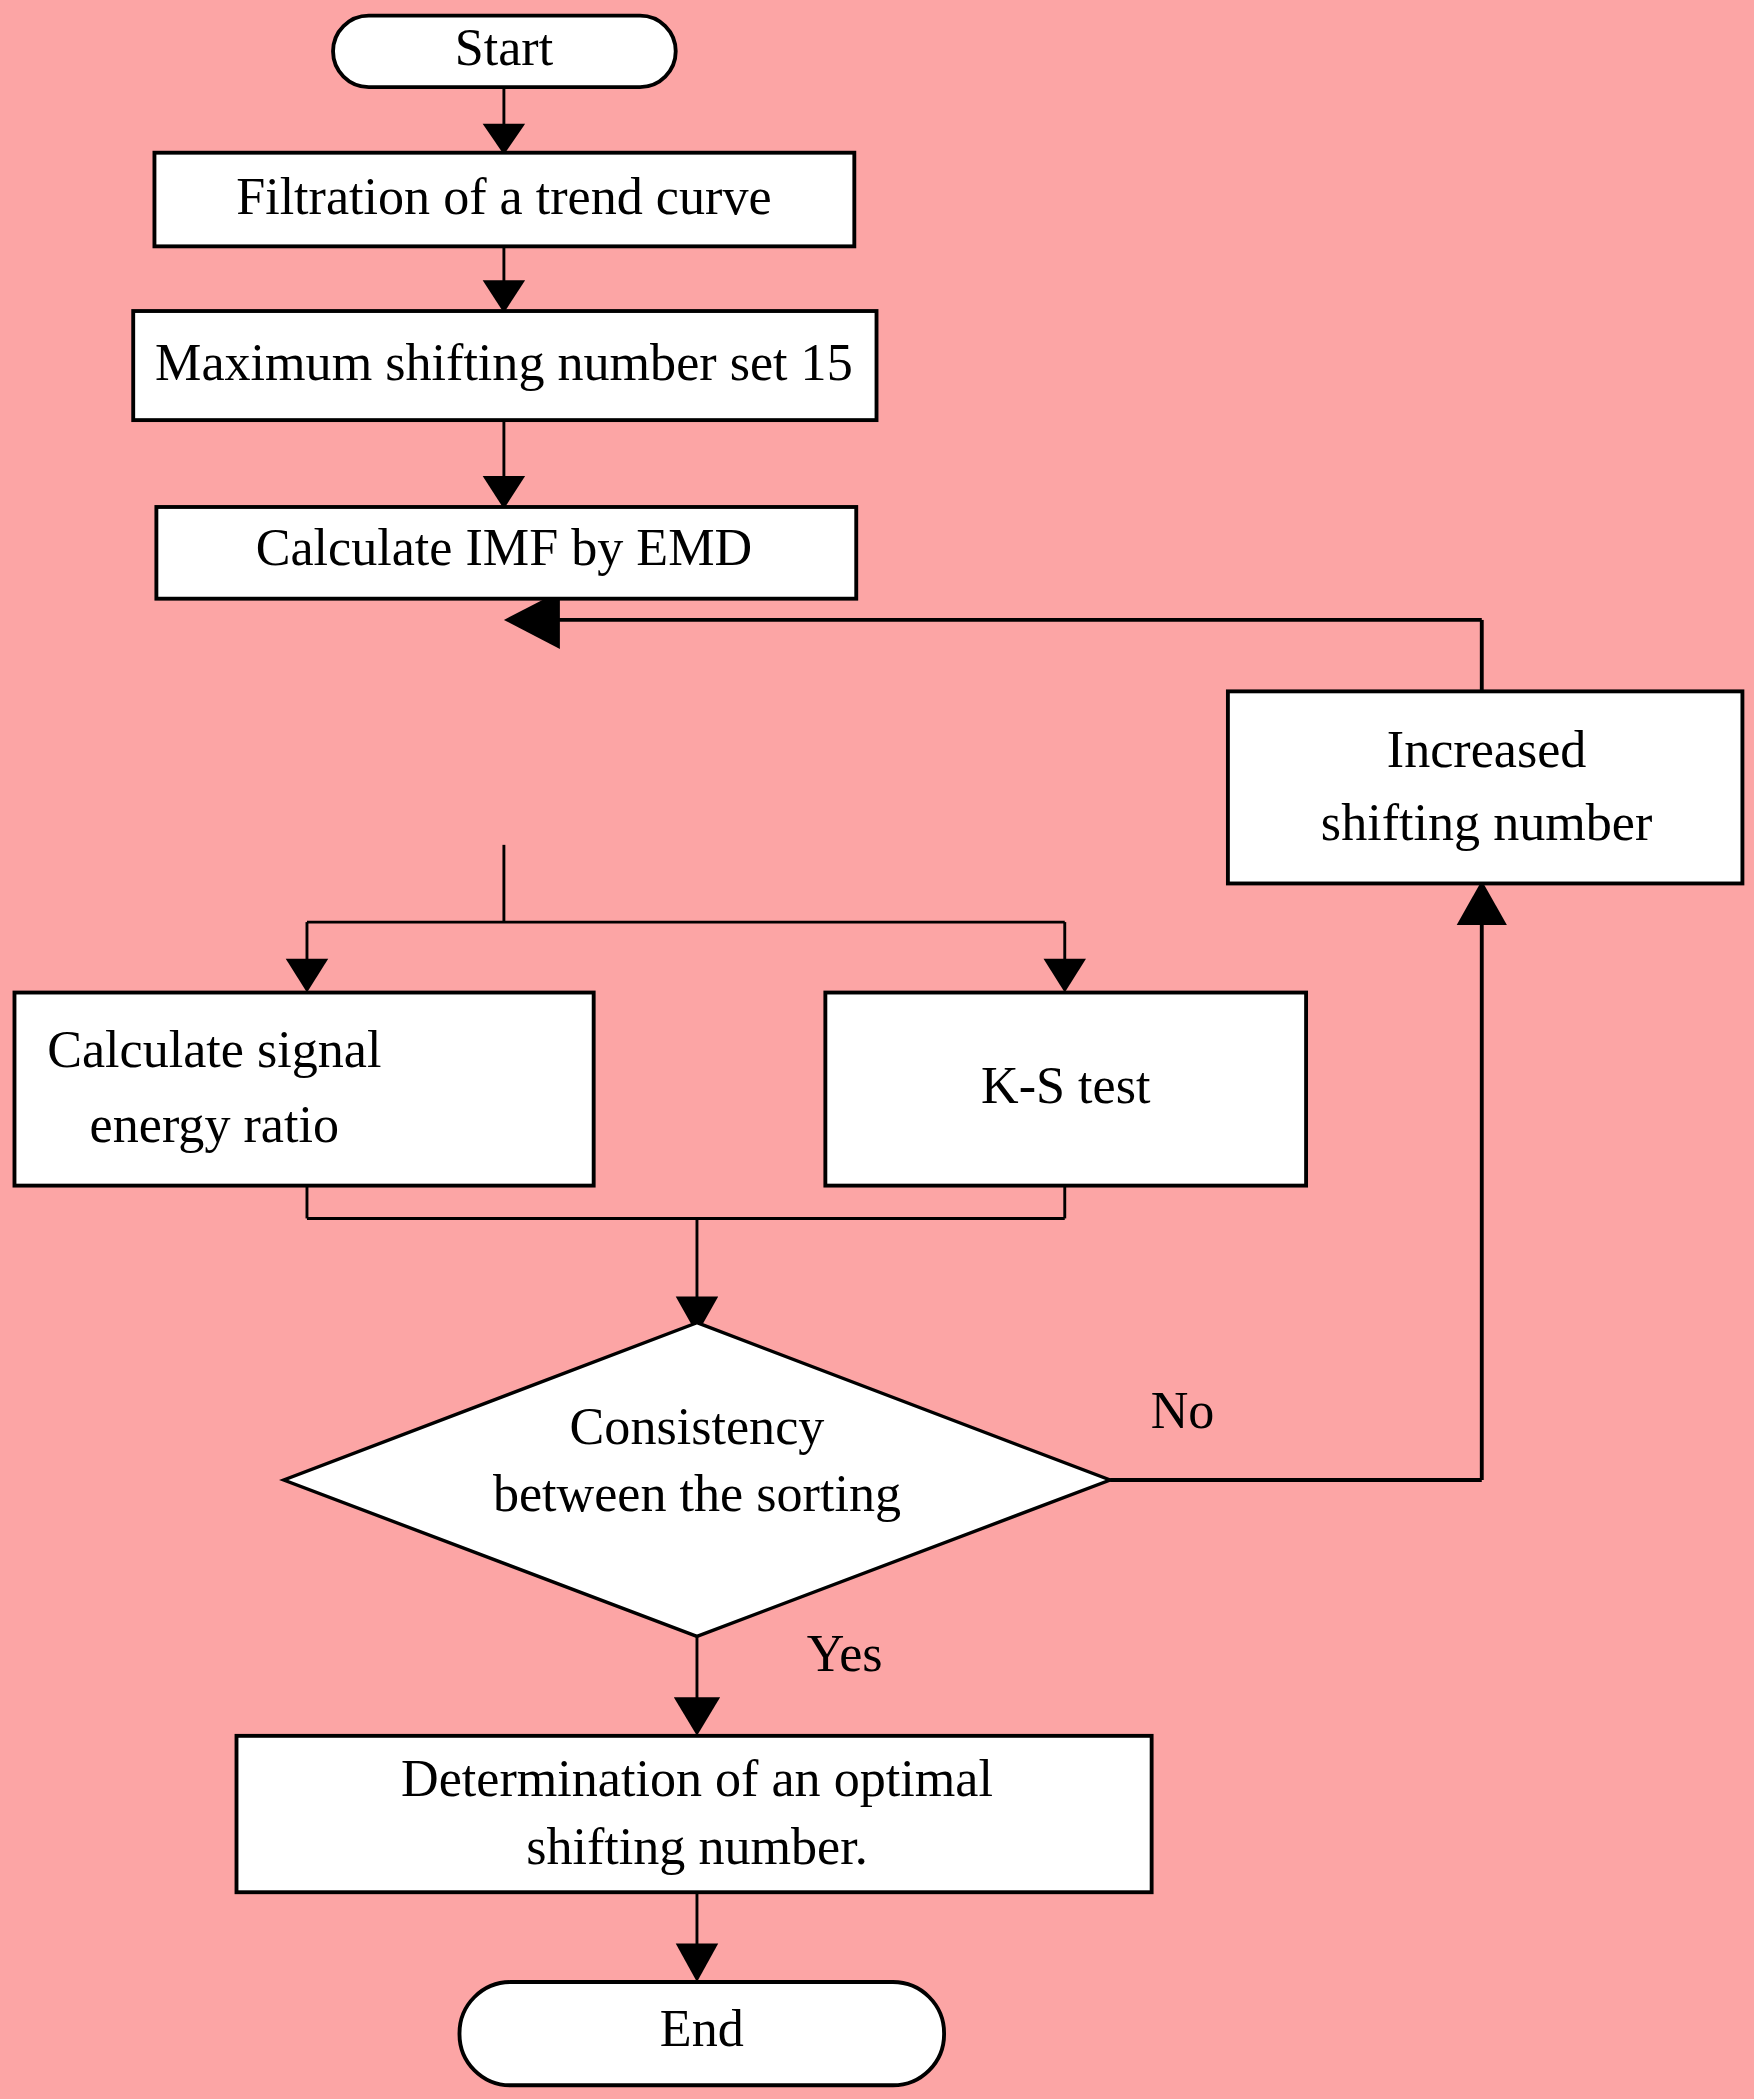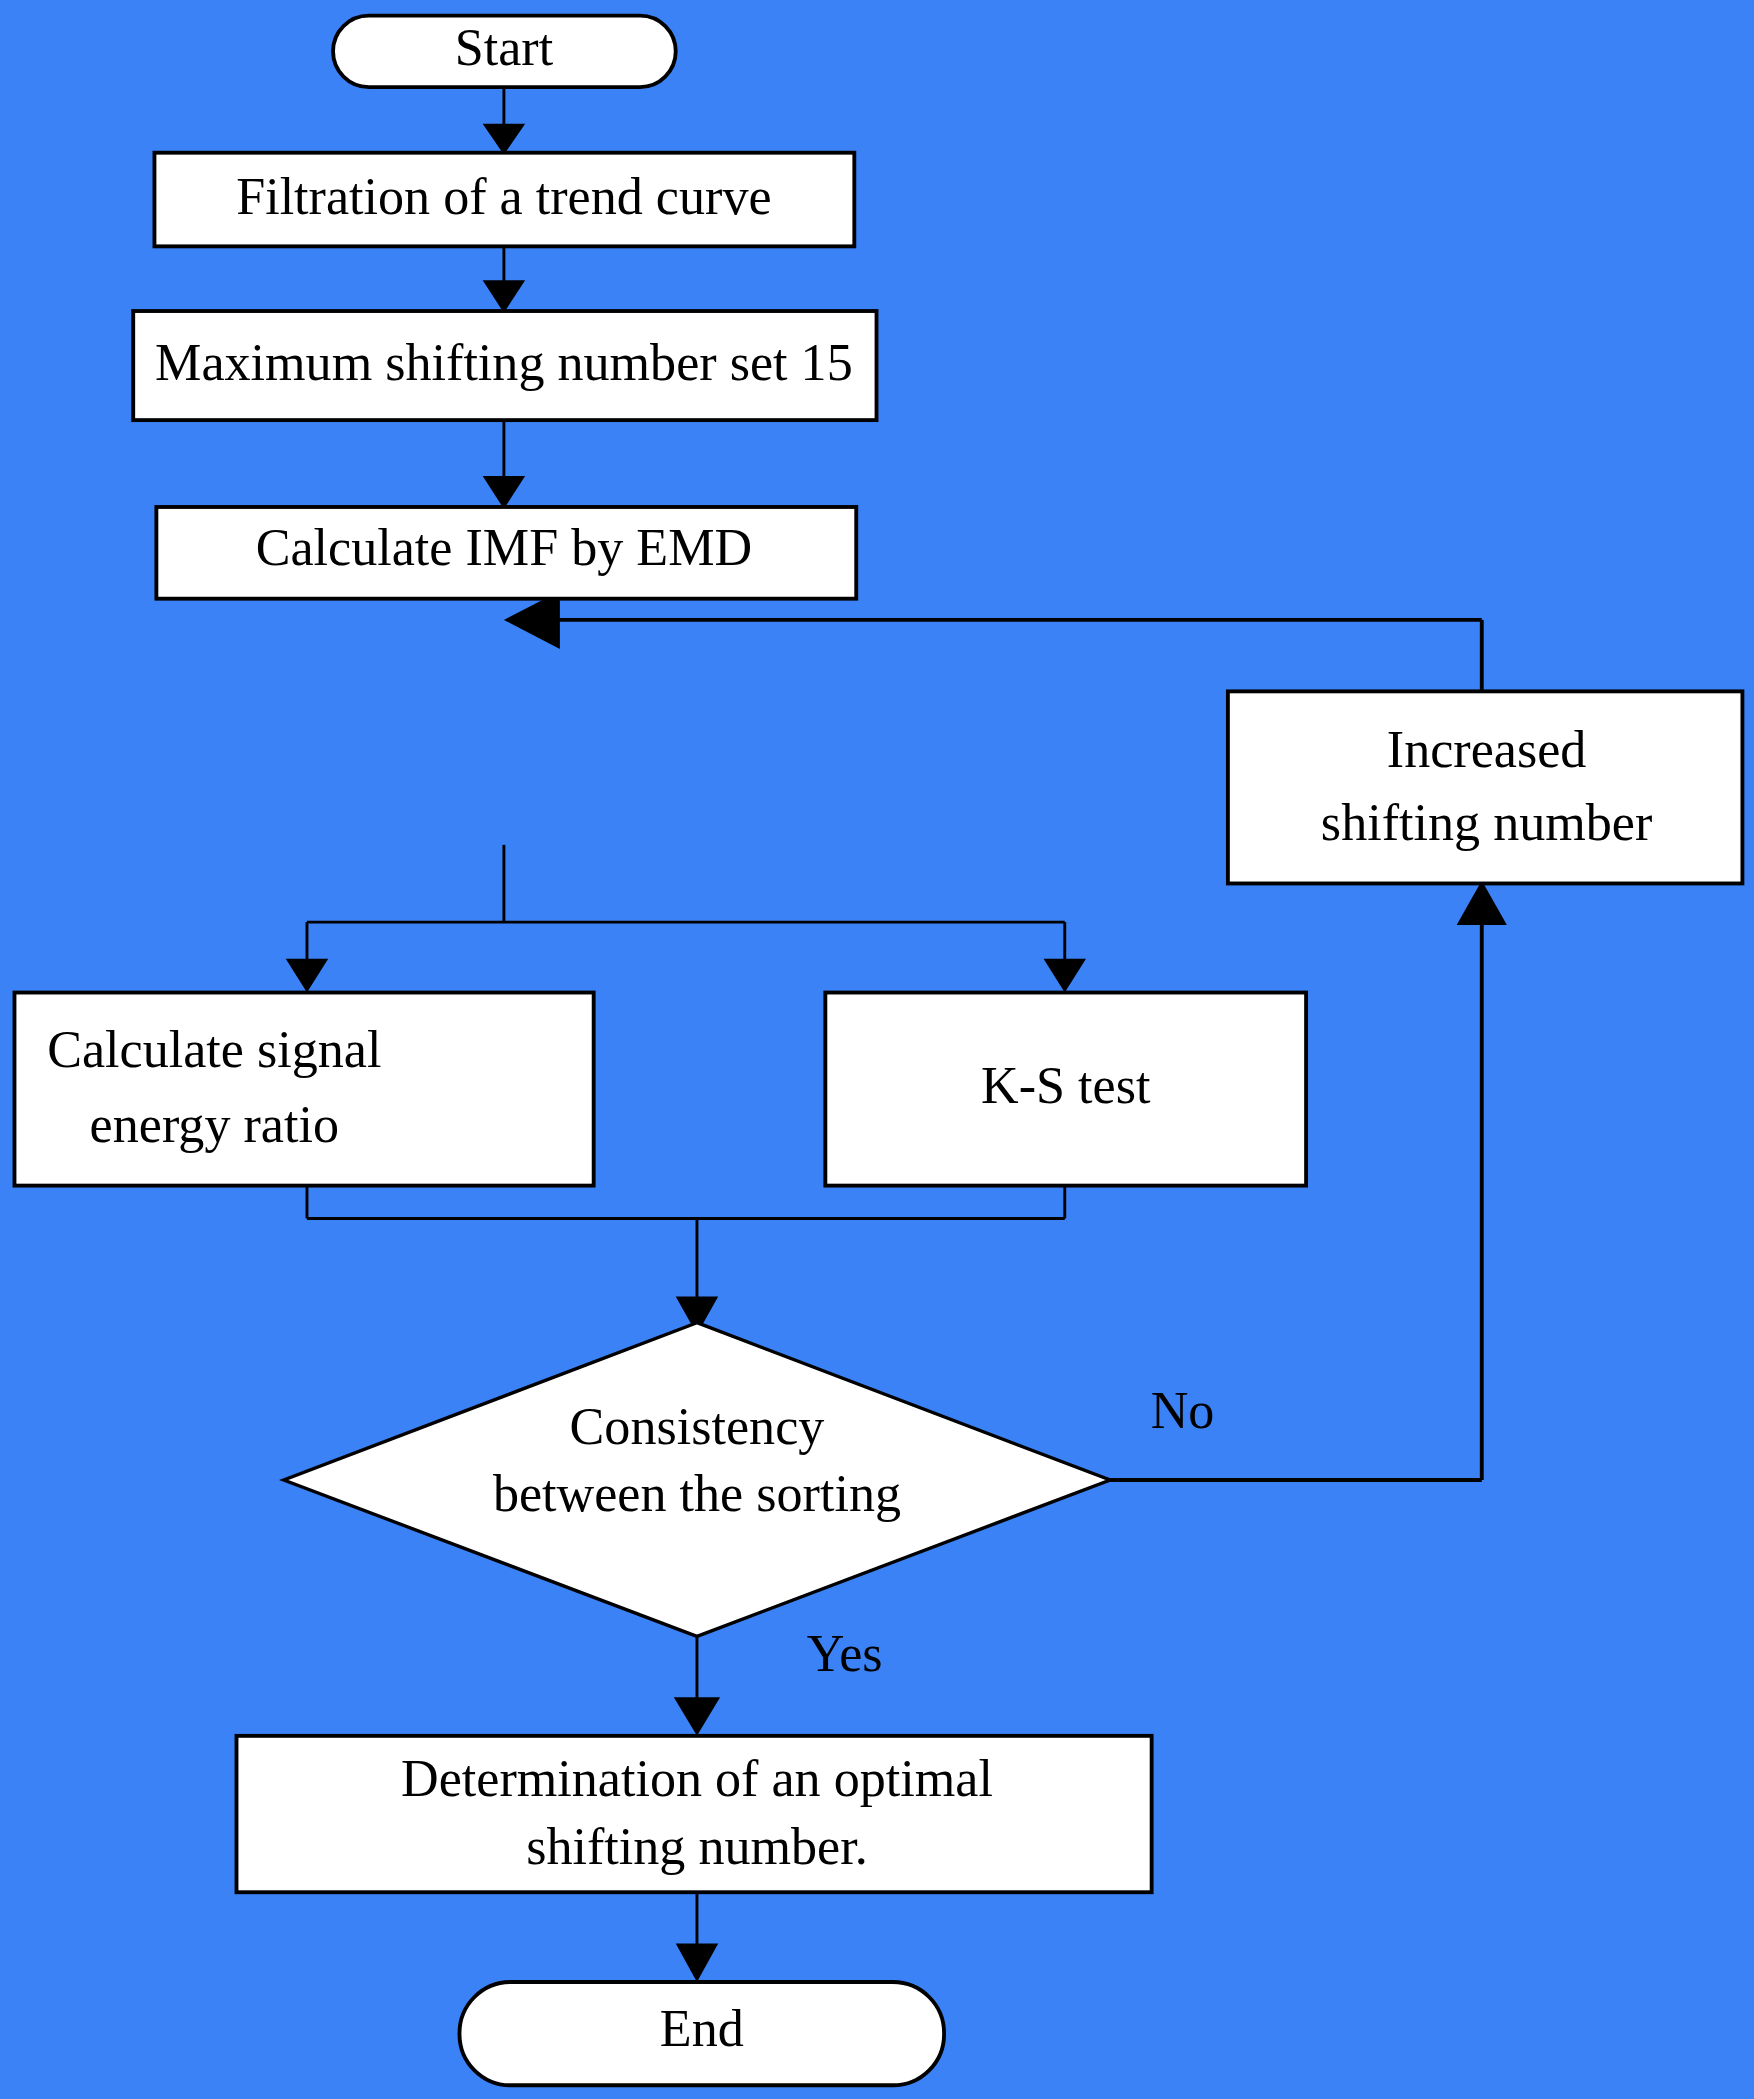--- a/index.html
+++ b/index.html
@@ -10,21 +10,21 @@
   body {
     width: 1754px;
     height: 2099px;
     font-family: "Liberation Serif", "DejaVu Serif", serif;
     overflow: hidden;
   }
   #flowchart-root {
     position: relative;
     width: 1754px;
     height: 2099px;
-    background: #3b82f6;
+    background: #fca5a5;
   }
   svg.diagram {
     position: absolute;
     top: 0;
     left: 0;
     width: 1754px;
     height: 2099px;
     display: block;
   }
   .node-shape {

